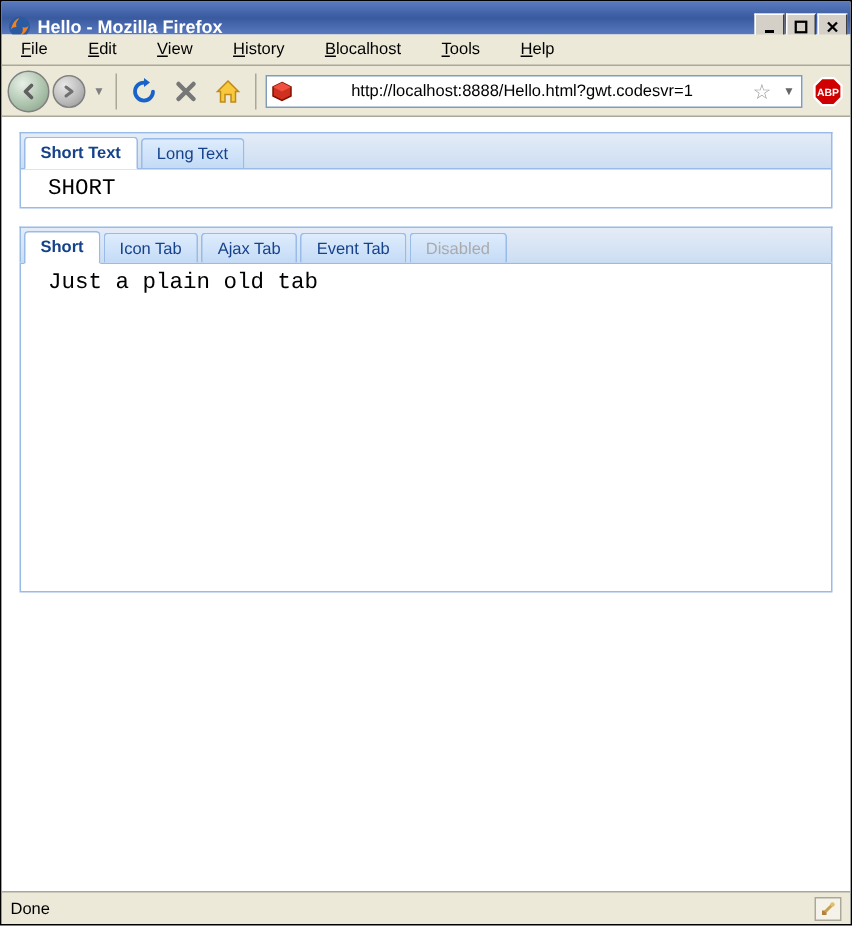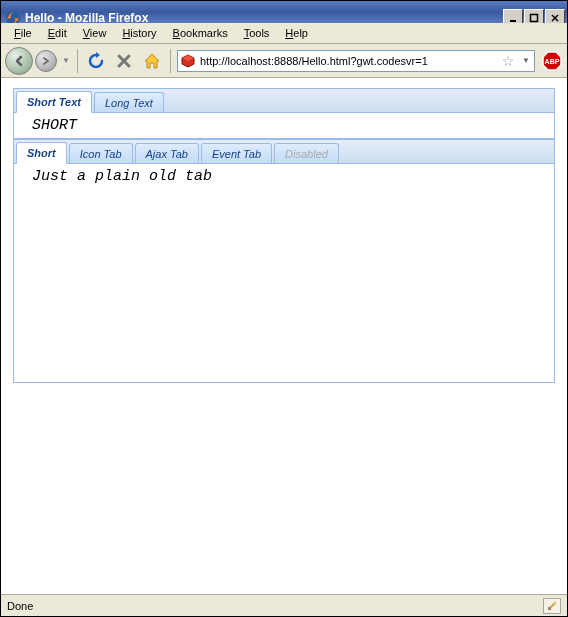--- a/index.html
+++ b/index.html
@@ -41,21 +41,21 @@
     font-family: Arial; font-size: 10px; font-weight: bold; color:#000;
     margin-left: 1px;
   }
   
   .menubar {
     background: #ece9d8;
     height: 21px;
     display: flex;
     align-items: center;
     padding: 0 6px;
-    gap: 2px;
+    gap: 13px;
     border-bottom: 1px solid #aca899;
   }
   .menu-item {
     padding: 2px 7px;
     text-decoration: underline;
     text-decoration-color: transparent;
     position: relative;
   }
   .menu-item .ul { text-decoration: underline; }
   
@@ -101,37 +101,36 @@
     border: 1px solid #7f9db9;
     display: flex;
     align-items: center;
     padding: 0 2px;
     gap: 4px;
     min-width: 0;
   }
   .url-box .favicon { width:16px; height:16px; flex-shrink:0; display:flex;align-items:center;justify-content:center;}
   .url-box .url-text {
     flex:1; min-width:0; overflow:hidden; white-space:nowrap;
-    font-size: 11px; color:#000;
+    font-size: 11px; color:#000;text-align:center;
   }
   .url-box .star { width:16px; color:#999; font-size:14px; text-align:center;}
   .url-box .dd { width:12px; color:#666; font-size:8px; text-align:center;}
   .abp {
     width:22px;height:22px;margin-left:2px;
   }
   
   .content {
     flex:1;
     background:#fff;
     padding: 10px 12px;
     overflow:auto;
   }
   .tabpanel {
-    margin-bottom: 0;
-    font-style: italic;
+    margin-bottom: 12px;
   }
   .tabstrip {
     display:flex;
     background: linear-gradient(to bottom,#e4ecf7,#cddef2);
     border: 1px solid #99bbe8;
     border-bottom: none;
     padding: 2px 2px 0 2px;
     gap: 2px;
     height: 24px;
     align-items: flex-end;
@@ -215,21 +214,21 @@
         </svg>
       </div>
   </div>
 </div>
 
 <div class="menubar">
   <span class="menu-item"><span class="ul">F</span><span>ile</span></span>
   <span class="menu-item"><span class="ul">E</span><span>dit</span></span>
   <span class="menu-item"><span class="ul">V</span><span>iew</span></span>
   <span class="menu-item"><span class="ul">H</span><span>istory</span></span>
-  <span class="menu-item"><span class="ul">B</span><span>ookmarks</span></span>
+  <span class="menu-item"><span class="ul">B</span><span>localhost</span></span>
   <span class="menu-item"><span class="ul">T</span><span>ools</span></span>
   <span class="menu-item"><span class="ul">H</span><span>elp</span></span>
 </div>
 
 <div class="toolbar">
   <div class="nav-back">
     <svg width="14" height="14" viewBox="0 0 14 14">
         <polyline points="9,3 5,7 9,11" fill="none" stroke-width="2.5" stroke-linecap="round" stroke-linejoin="round"></polyline>
       </svg>
   </div>

